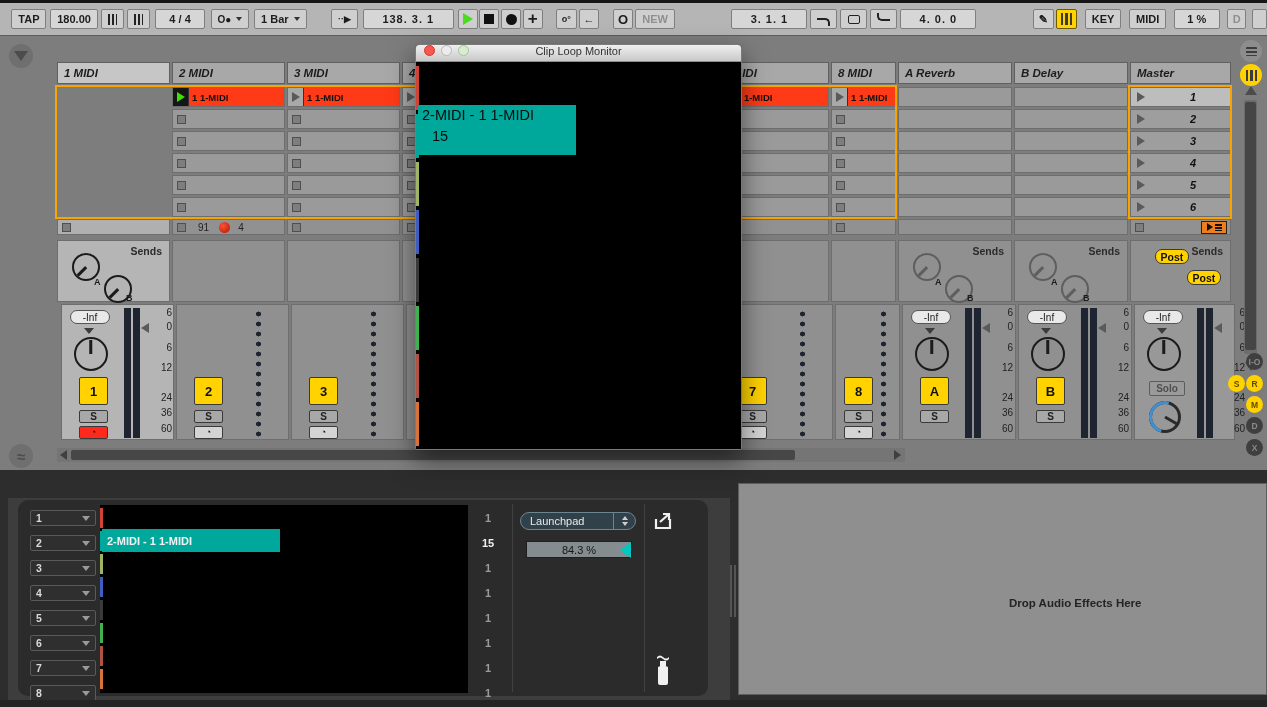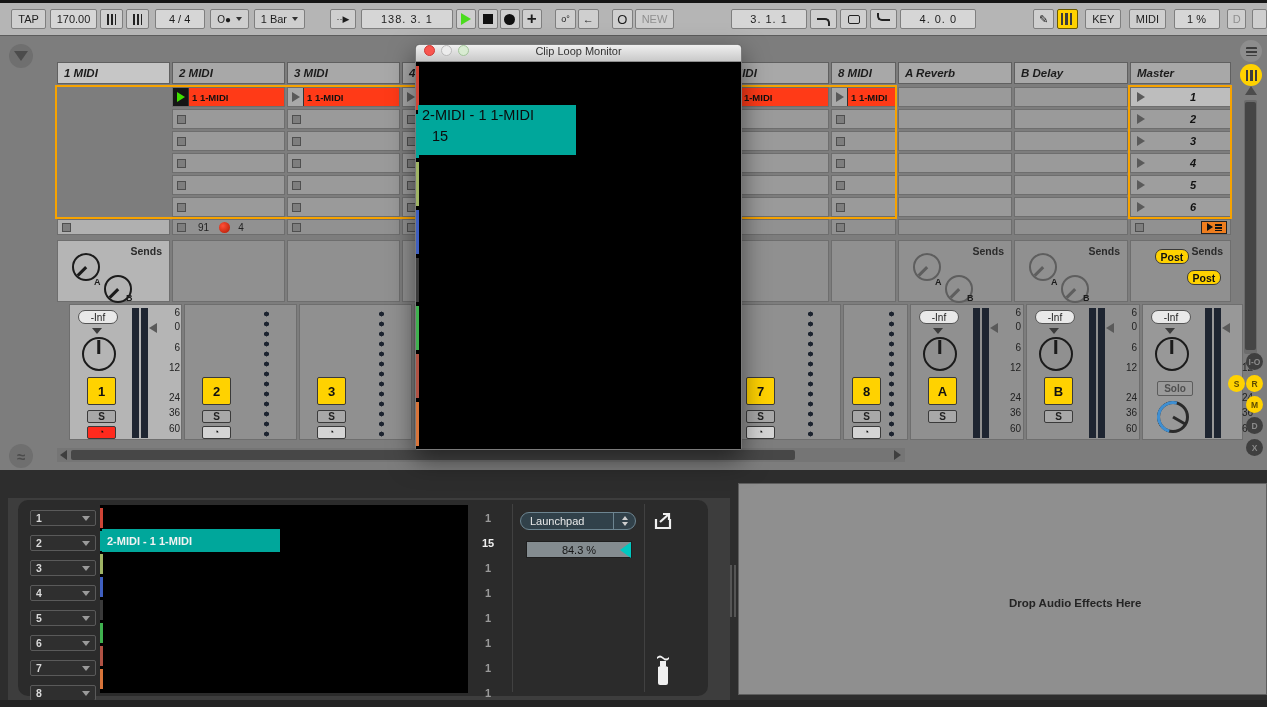--- a/index.html
+++ b/index.html
@@ -5,21 +5,21 @@
   * { margin:0; padding:0; box-sizing:border-box; }
   html,body { width:1267px; height:707px; overflow:hidden; background:#2a2a2a;
     font-family:"Liberation Sans", sans-serif; -webkit-font-smoothing:antialiased; }
   #app { position:relative; width:1267px; height:707px; background:#7d7d7d; }
 
   
   .topstrip { position:absolute; left:0; top:0; width:1267px; height:3px; background:#161616; }
   .toolbar { position:absolute; left:0; top:3px; width:1267px; height:33px; background:#b5b5b5;
     border-bottom:1px solid #5c5c5c; display:flex; align-items:center; font-size:11px; color:#1d1d1d; }
   .tb-field, .tb-btn { height:20px; background:#d6d6d6; border:1px solid #7f7f7f; border-radius:2px;
-    display:flex; align-items:center; justify-content:center; padding:0 6px; font-weight:normal; white-space:nowrap; }
+    display:flex; align-items:center; justify-content:center; padding:0 6px; font-weight:bold; white-space:nowrap; }
   .tb-btn { background:#cfcfcf; }
   .tb-gap { width:14px; } .tb-gap-lg { width:26px; }
   .mono { letter-spacing:1px; }
   .tri-r { width:0; height:0; border-left:10px solid #4bdc1e; border-top:6px solid transparent; border-bottom:6px solid transparent; }
   .sq { width:10px; height:10px; background:#111; }
   .cir { width:11px; height:11px; border-radius:50%; background:#111; }
   .plus { font-size:17px; font-weight:bold; line-height:10px; }
   .dim { color:#8f8f8f; }
   .kbd-on { background:#ffd200; border-color:#6b5a00; }
   .bars3 { display:inline-block; width:9px; height:11px;
@@ -57,21 +57,21 @@
   .sends { position:absolute; left:0; top:204px; width:100%; height:62px; background:#909090; border:1px solid #6e6e6e; }
   .sends.sel { background:#b5b5b5; }
   .sendlabel { position:absolute; right:7px; top:4px; font-size:10.5px; font-weight:bold; color:#2b2b2b; }
   .knob { position:absolute; border-radius:50%; border:2.5px solid #1b1b1b; }
   .knob.gray { border-color:#5e5e5e; }
   .knob::after { content:''; position:absolute; left:50%; top:50%; width:2.5px; height:48%;
     background:#1b1b1b; transform-origin:top center; transform:translateX(-50%) rotate(45deg); }
   .knob.gray::after { background:#5e5e5e; }
   .knob.vol::after { transform:translateX(-50%) rotate(180deg); }
   .knobletter { position:absolute; font-size:9px; font-weight:bold; color:#1b1b1b; }
-  .mixer { position:absolute; left:12px; top:268px; width:100%; height:136px; background:#909090; border:1px solid #6e6e6e; }
+  .mixer { position:absolute; left:4px; top:268px; width:100%; height:136px; background:#909090; border:1px solid #6e6e6e; }
   .mixer.sel { background:#b5b5b5; }
   .inf { position:absolute; left:8px; top:5px; width:40px; height:14px; background:#e9e9e9; border:1px solid #555;
     border-radius:7px; font-size:10px; color:#222; display:flex; align-items:center; justify-content:center; }
   .pantri { position:absolute; left:22px; top:23px; width:0; height:0;
     border-top:6px solid #3c3c3c; border-left:5px solid transparent; border-right:5px solid transparent; }
   .numbtn { position:absolute; left:17px; top:72px; width:29px; height:28px; background:#ffd200;
     border:1px solid #3a3a3a; border-radius:2px; font-weight:bold; font-size:13px; color:#111;
     display:flex; align-items:center; justify-content:center; }
   .sbtn { position:absolute; left:17px; top:105px; width:29px; height:13px; background:#a8a8a8;
     border:1px solid #3a3a3a; border-radius:2px; font-weight:bold; font-size:10px; color:#222;
@@ -197,21 +197,21 @@
 </head>
 <body>
 
 <div id="app">
   <div class="topstrip"></div>
 
   <div class="toolbar">
     <div style="width:12px"></div>
     <div class="tb-btn">TAP</div>
     <div style="width:4px"></div>
-    <div class="tb-field">170.00</div>
+    <div class="tb-field">180.00</div>
     <div style="width:3px"></div>
     <div class="tb-btn">
         <span class="bars3"></span>
       </div>
     <div style="width:3px"></div>
     <div class="tb-btn">
         <span class="bars3"></span>
       </div>
     <div style="width:6px"></div>
     <div class="tb-field" style="width:52px">4 / 4</div>

